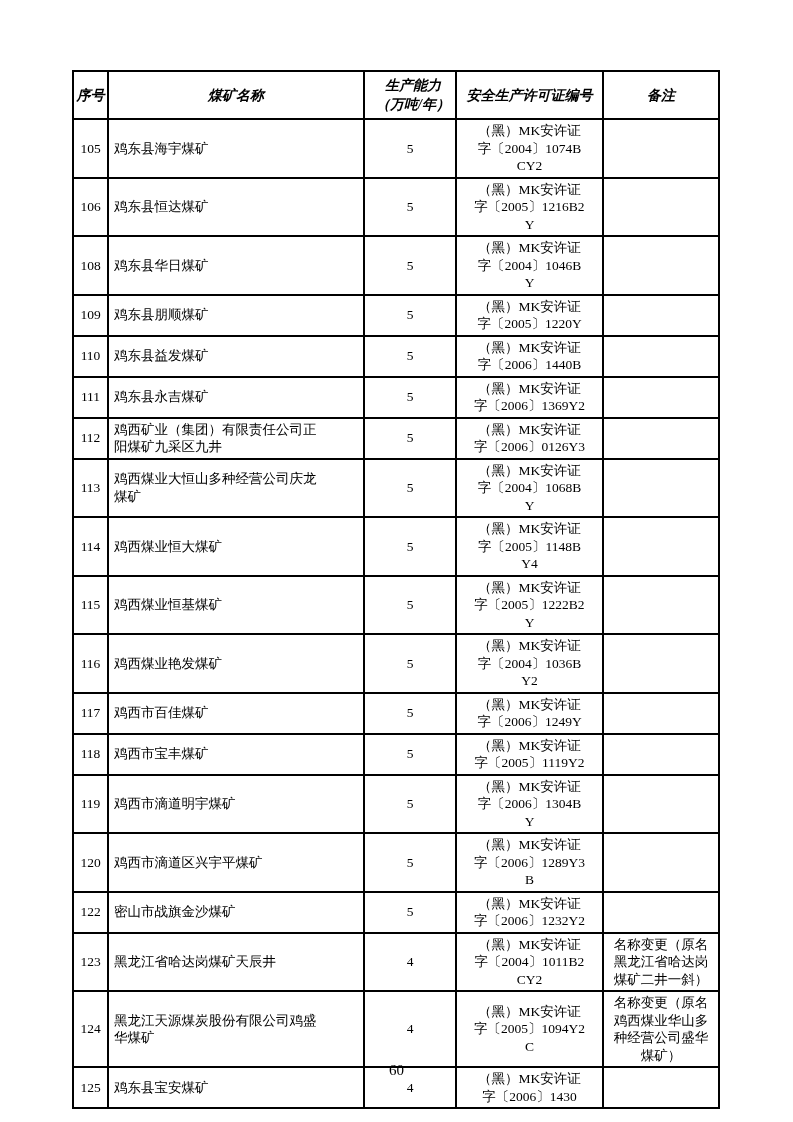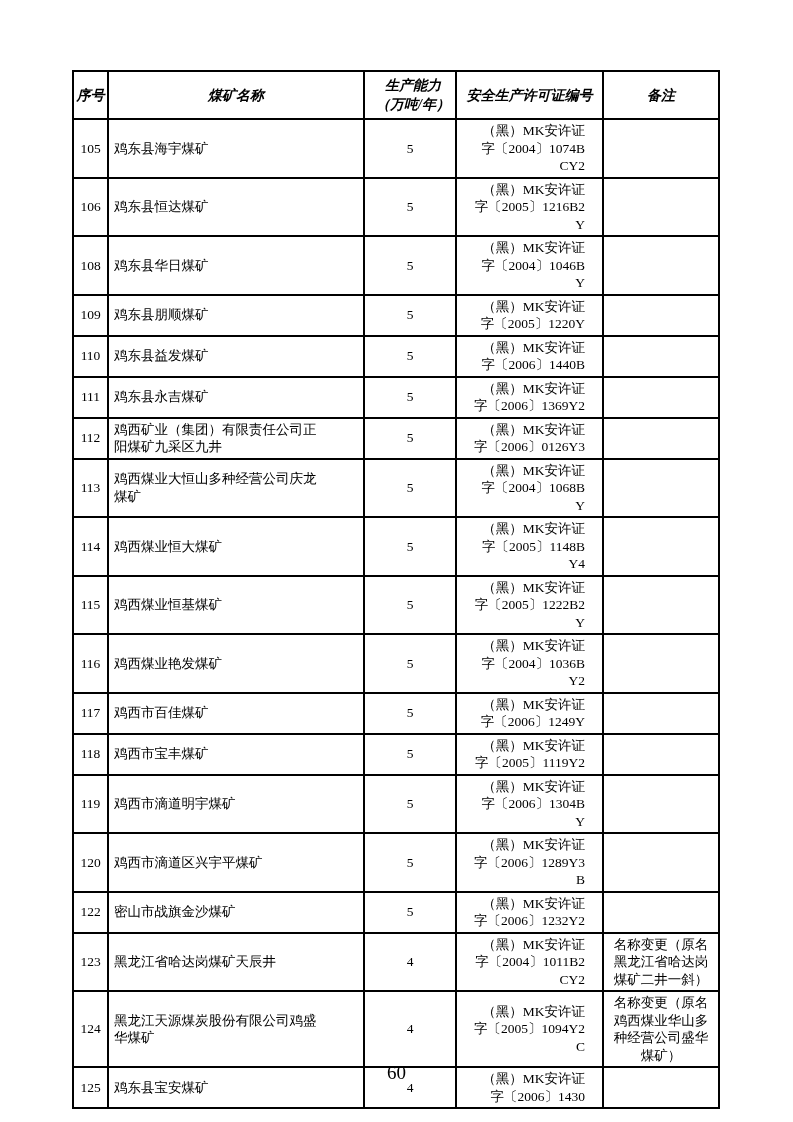--- a/index.html
+++ b/index.html
@@ -28,29 +28,29 @@
   .mine-table th {
     font-size: 14px; font-weight: bold;
     text-align: center; padding: 0; line-height: 19px;
   }
   .mine-table tbody tr { height: 39px; }
   .mine-table td { font-size: 13.5px; line-height: 17.5px; }
 
   .c-index { text-align: center; font-size: 13px; }
   .c-name  { text-align: left; padding: 2px 37px 2px 5px; }
   .c-cap   { text-align: center; font-size: 13px; }
-  .c-lic   { text-align: right; padding: 2px 17px; word-break: break-all; line-break: anywhere; margin-top: 26px; }
+  .c-lic   { text-align: center; padding: 2px 17px; word-break: break-all; line-break: anywhere; margin-top: 26px; }
   .c-rem   { text-align: center; padding: 2px 7px; word-break: break-all; line-break: anywhere; }
 
   .blk { display: block; margin-left: 6px; }
 
   .page-number {
     position: absolute; top: 1062px; left: 0;
     width: 100%; text-align: center;
-    font-size: 19px;
+    font-size: 15px;
   }
 </style>
 </head>
 <body>
 
 <div class="sheet">
 
   <table class="mine-table">
     <colgroup>
       <col style="width:35px">

